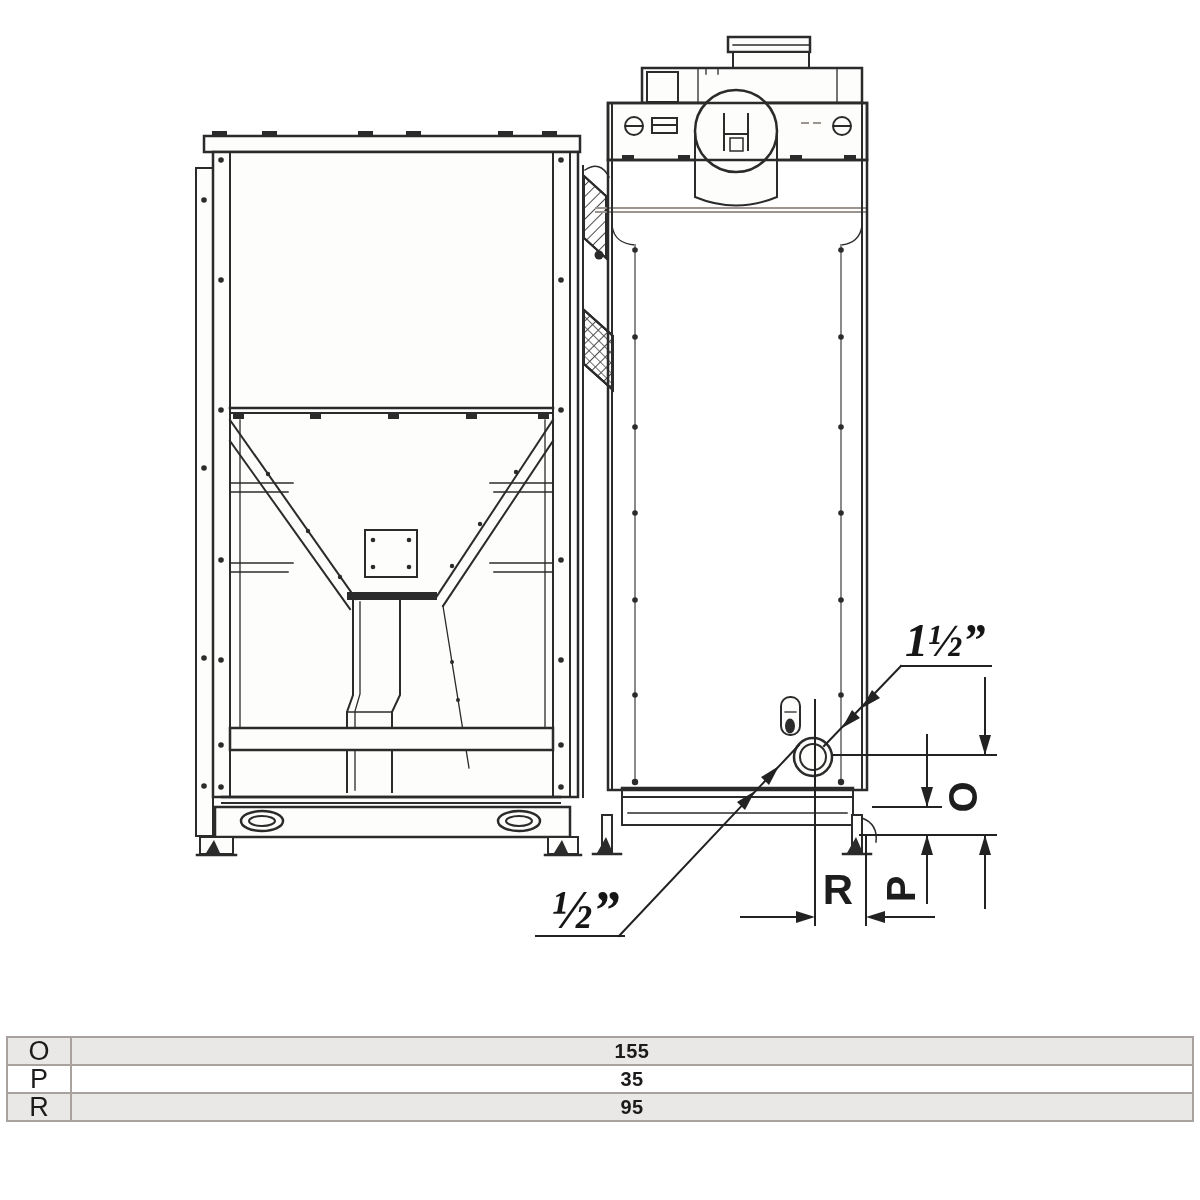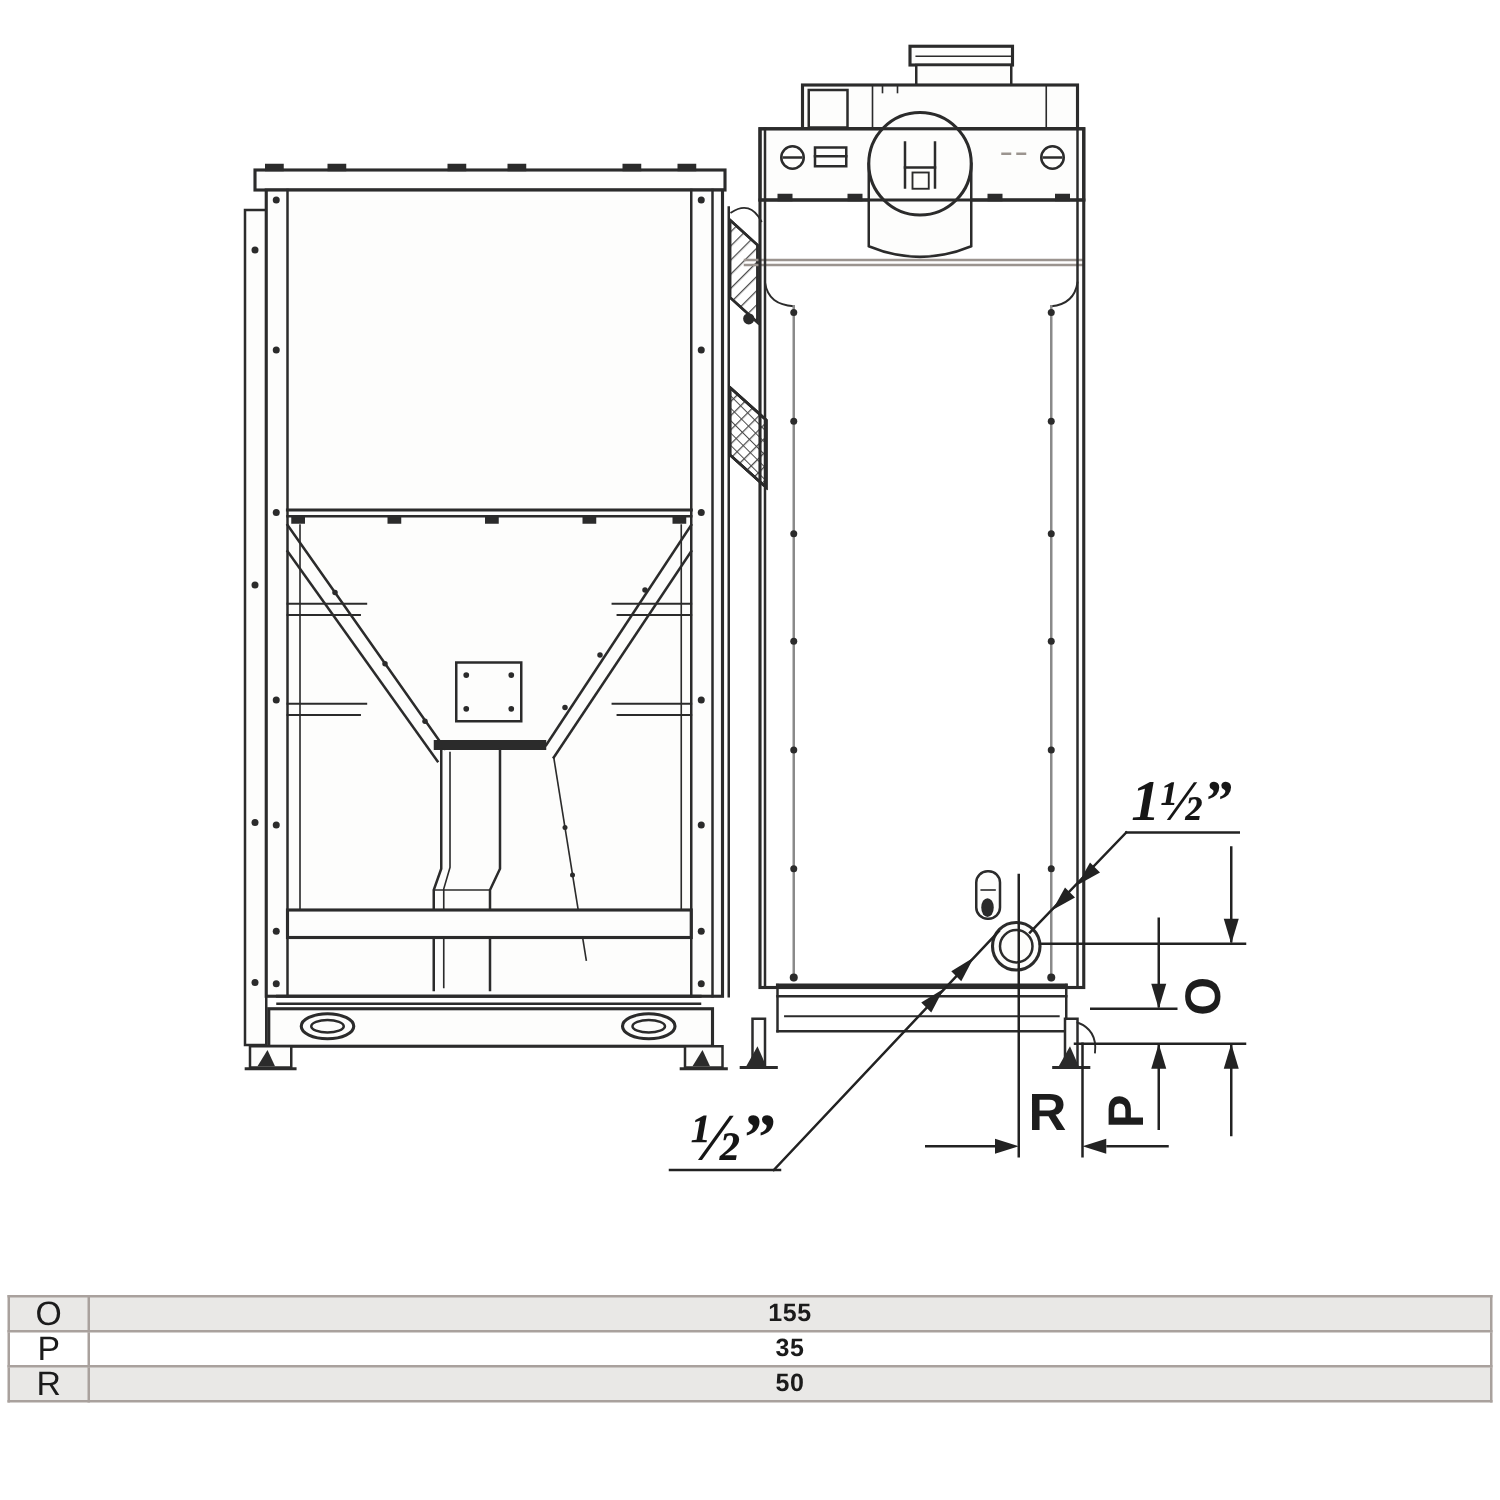--- a/index.html
+++ b/index.html
@@ -332,16 +332,16 @@
     <tr class="alt">
       <td class="lbl">O</td>
       <td class="val">155</td>
     </tr>
     <tr class="plain">
       <td class="lbl">P</td>
       <td class="val">35</td>
     </tr>
     <tr class="alt">
       <td class="lbl">R</td>
-      <td class="val">50</td>
+      <td class="val">95</td>
     </tr>
   </tbody>
 </table>
 
 </body></html>

